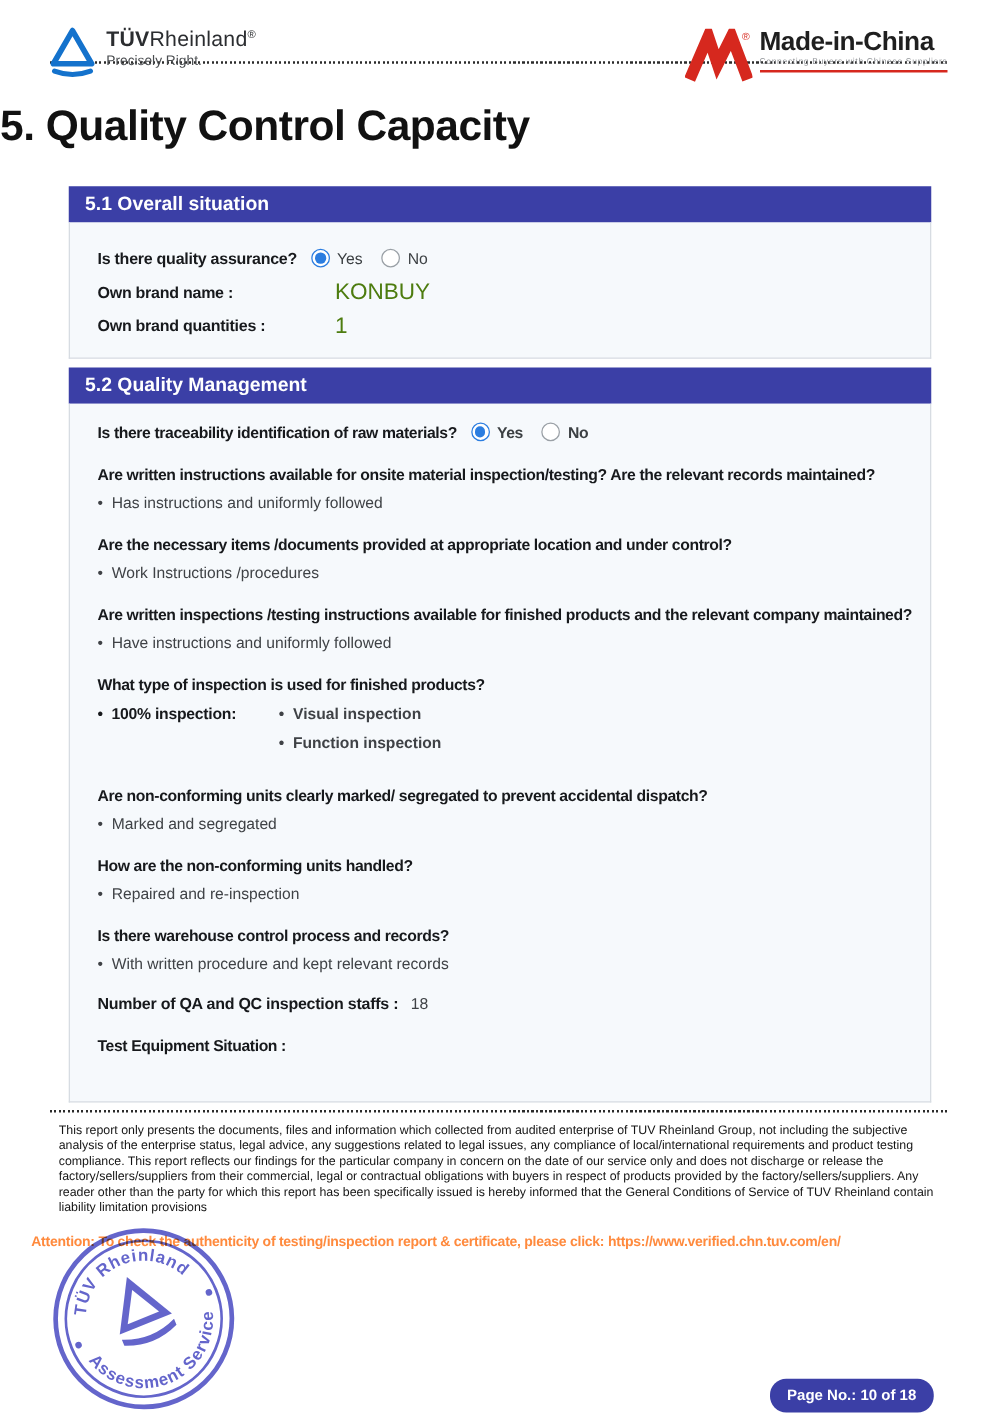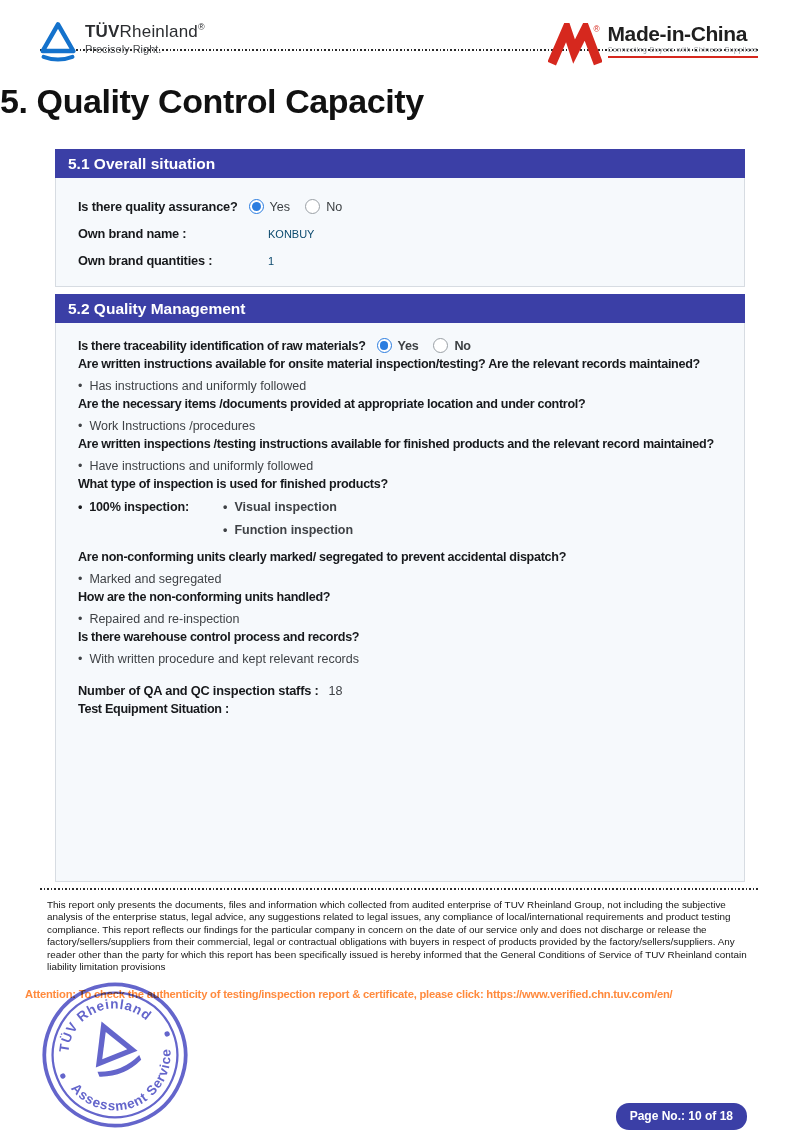--- a/index.html
+++ b/index.html
@@ -34,32 +34,32 @@
   .sec-bar.first{margin-top:27px;}
   .sec-bar.second{margin-top:7px;}
   .sec-body{margin:0 55px;background:#f6f9fc;border:1px solid #d7dce2;border-top:none;
             box-sizing:border-box;padding:15px 22px;}
   .sec-body.s51{height:109px;}
   .sec-body.s52{height:559px;}
 
   .field-row{display:flex;align-items:center;height:27px;}
   .field-label{font-weight:bold;font-size:12.8px;color:#17191c;letter-spacing:-.2px;}
   .field-label.w190{width:190px;flex:0 0 190px;}
-  .field-value{font-size:11px;color:#0c4a6e;}
+  .field-value{font-size:18px;color:#4d7c0f;}
 
   .radio-group{display:flex;align-items:flex-end;margin-left:11px;}
   .radio{width:13px;height:13px;border-radius:50%;border:1.5px solid #9aa0a6;background:#fff;
          display:inline-block;position:relative;flex:0 0 auto;}
   .radio.checked{border-color:#2b7de0;}
   .radio.checked::after{content:"";position:absolute;left:2.1px;top:2.1px;right:2.1px;bottom:2.1px;
                         background:#2b7de0;border-radius:50%;}
   .radio-label{font-size:12.6px;color:#3c4043;margin:0 15px 0 6px;}
 
   .q{font-weight:bold;font-size:12.6px;color:#17191c;letter-spacing:-.3px;
-     white-space:nowrap;margin-top:4px;}
+     white-space:nowrap;margin-top:20px;}
   .q.inline{margin-top:0;display:flex;align-items:center;}
   .a{font-size:12.5px;color:#3f4246;margin-top:8px;}
   .a::before,.bullet-bold::before,.sub-item::before{content:"\2022";margin-right:7px;}
   .split-row{display:flex;margin-top:9px;}
   .bullet-bold{font-weight:bold;font-size:12.6px;color:#17191c;flex:0 0 145px;letter-spacing:-.2px;}
   .sub-col .sub-item{font-size:12.5px;color:#3f4246;margin-bottom:9px;font-weight:bold;}
   .staff-row{display:flex;align-items:center;margin-top:17px;}
   .staff-value{font-size:12.6px;color:#3f4246;margin-left:10px;}
 
   
@@ -140,21 +140,21 @@
         <span class="radio-label">No</span>
       </span>
     </div>
 
     <div class="q">Are written instructions available for onsite material inspection/testing? Are the relevant records maintained?</div>
     <div class="a">Has instructions and uniformly followed</div>
 
     <div class="q">Are the necessary items /documents provided at appropriate location and under control?</div>
     <div class="a">Work Instructions /procedures</div>
 
-    <div class="q">Are written inspections /testing instructions available for finished products and the relevant record maintained?</div>
+    <div class="q">Are written inspections /testing instructions available for finished products and the relevant company maintained?</div>
     <div class="a">Have instructions and uniformly followed</div>
 
     <div class="q">What type of inspection is used for finished products?</div>
     <div class="split-row">
       <div class="bullet-bold">100% inspection:</div>
       <div class="sub-col">
         <div class="sub-item">Visual inspection</div>
         <div class="sub-item">Function inspection</div>
       </div>
     </div>

